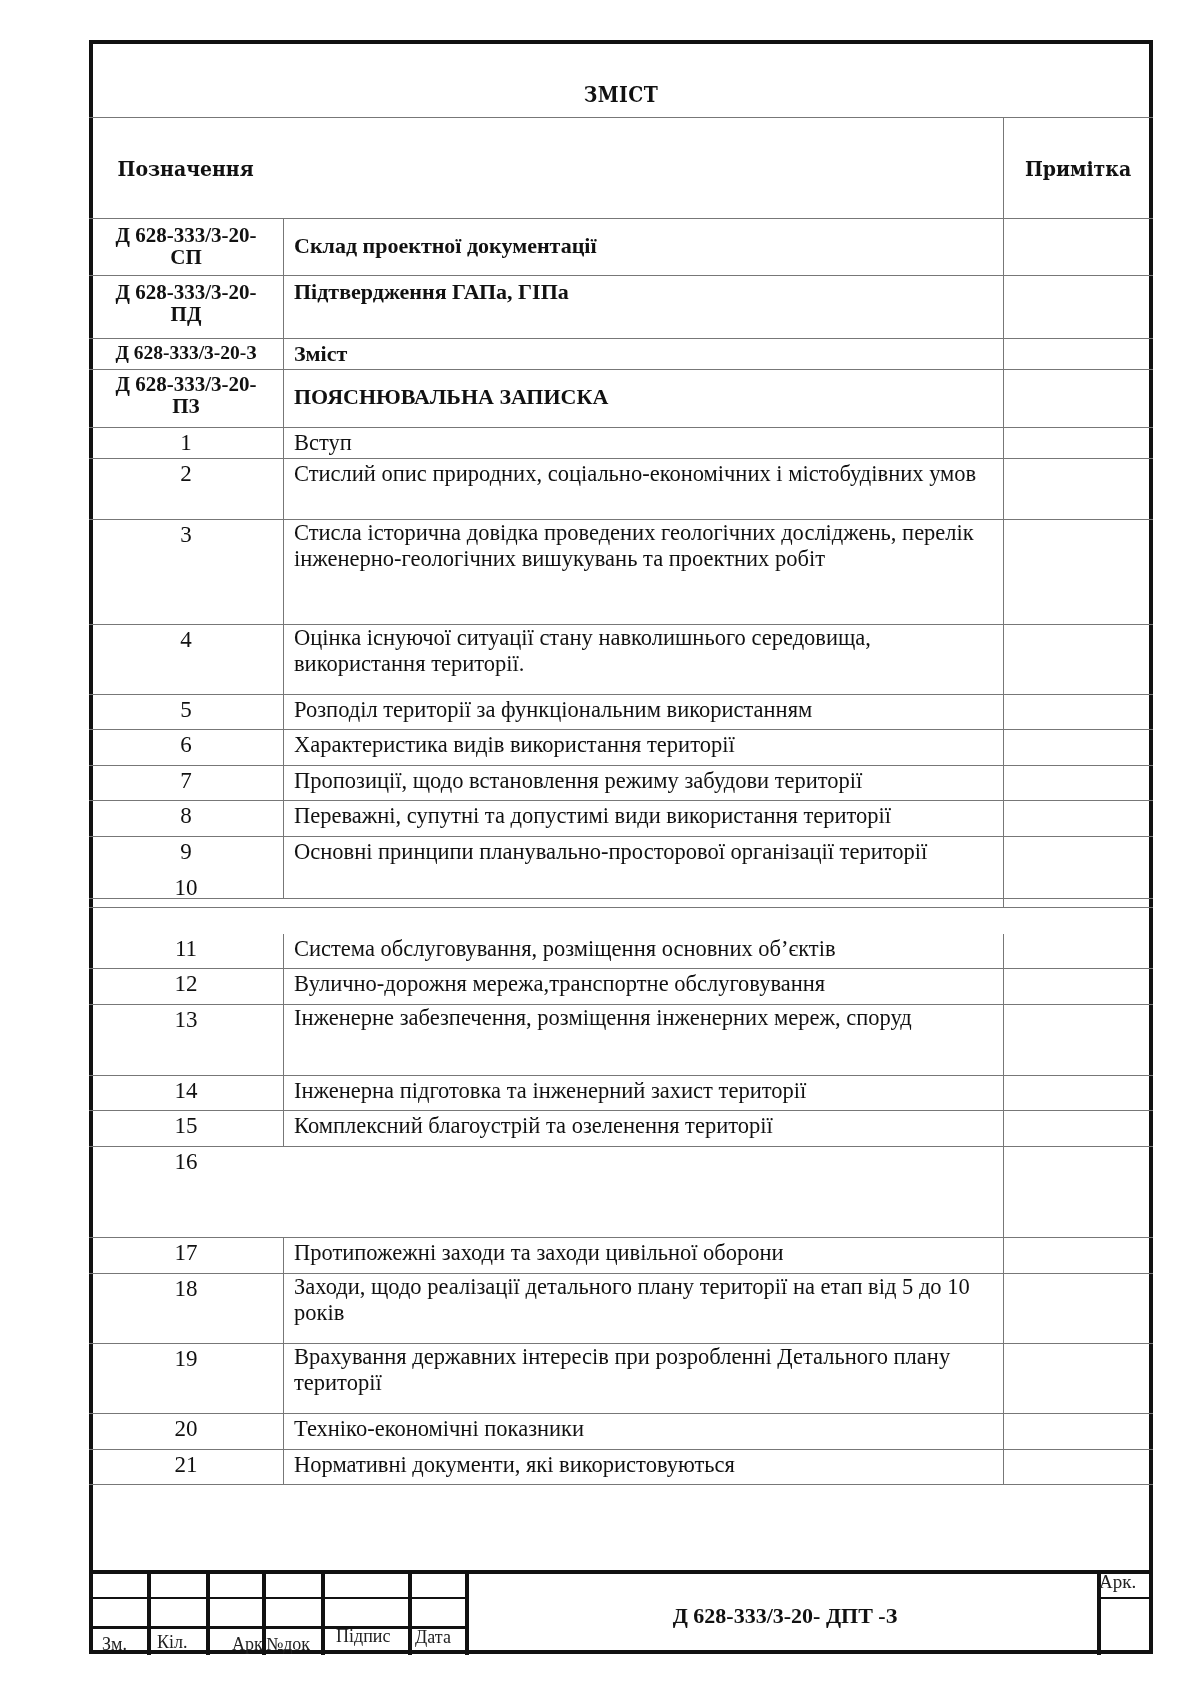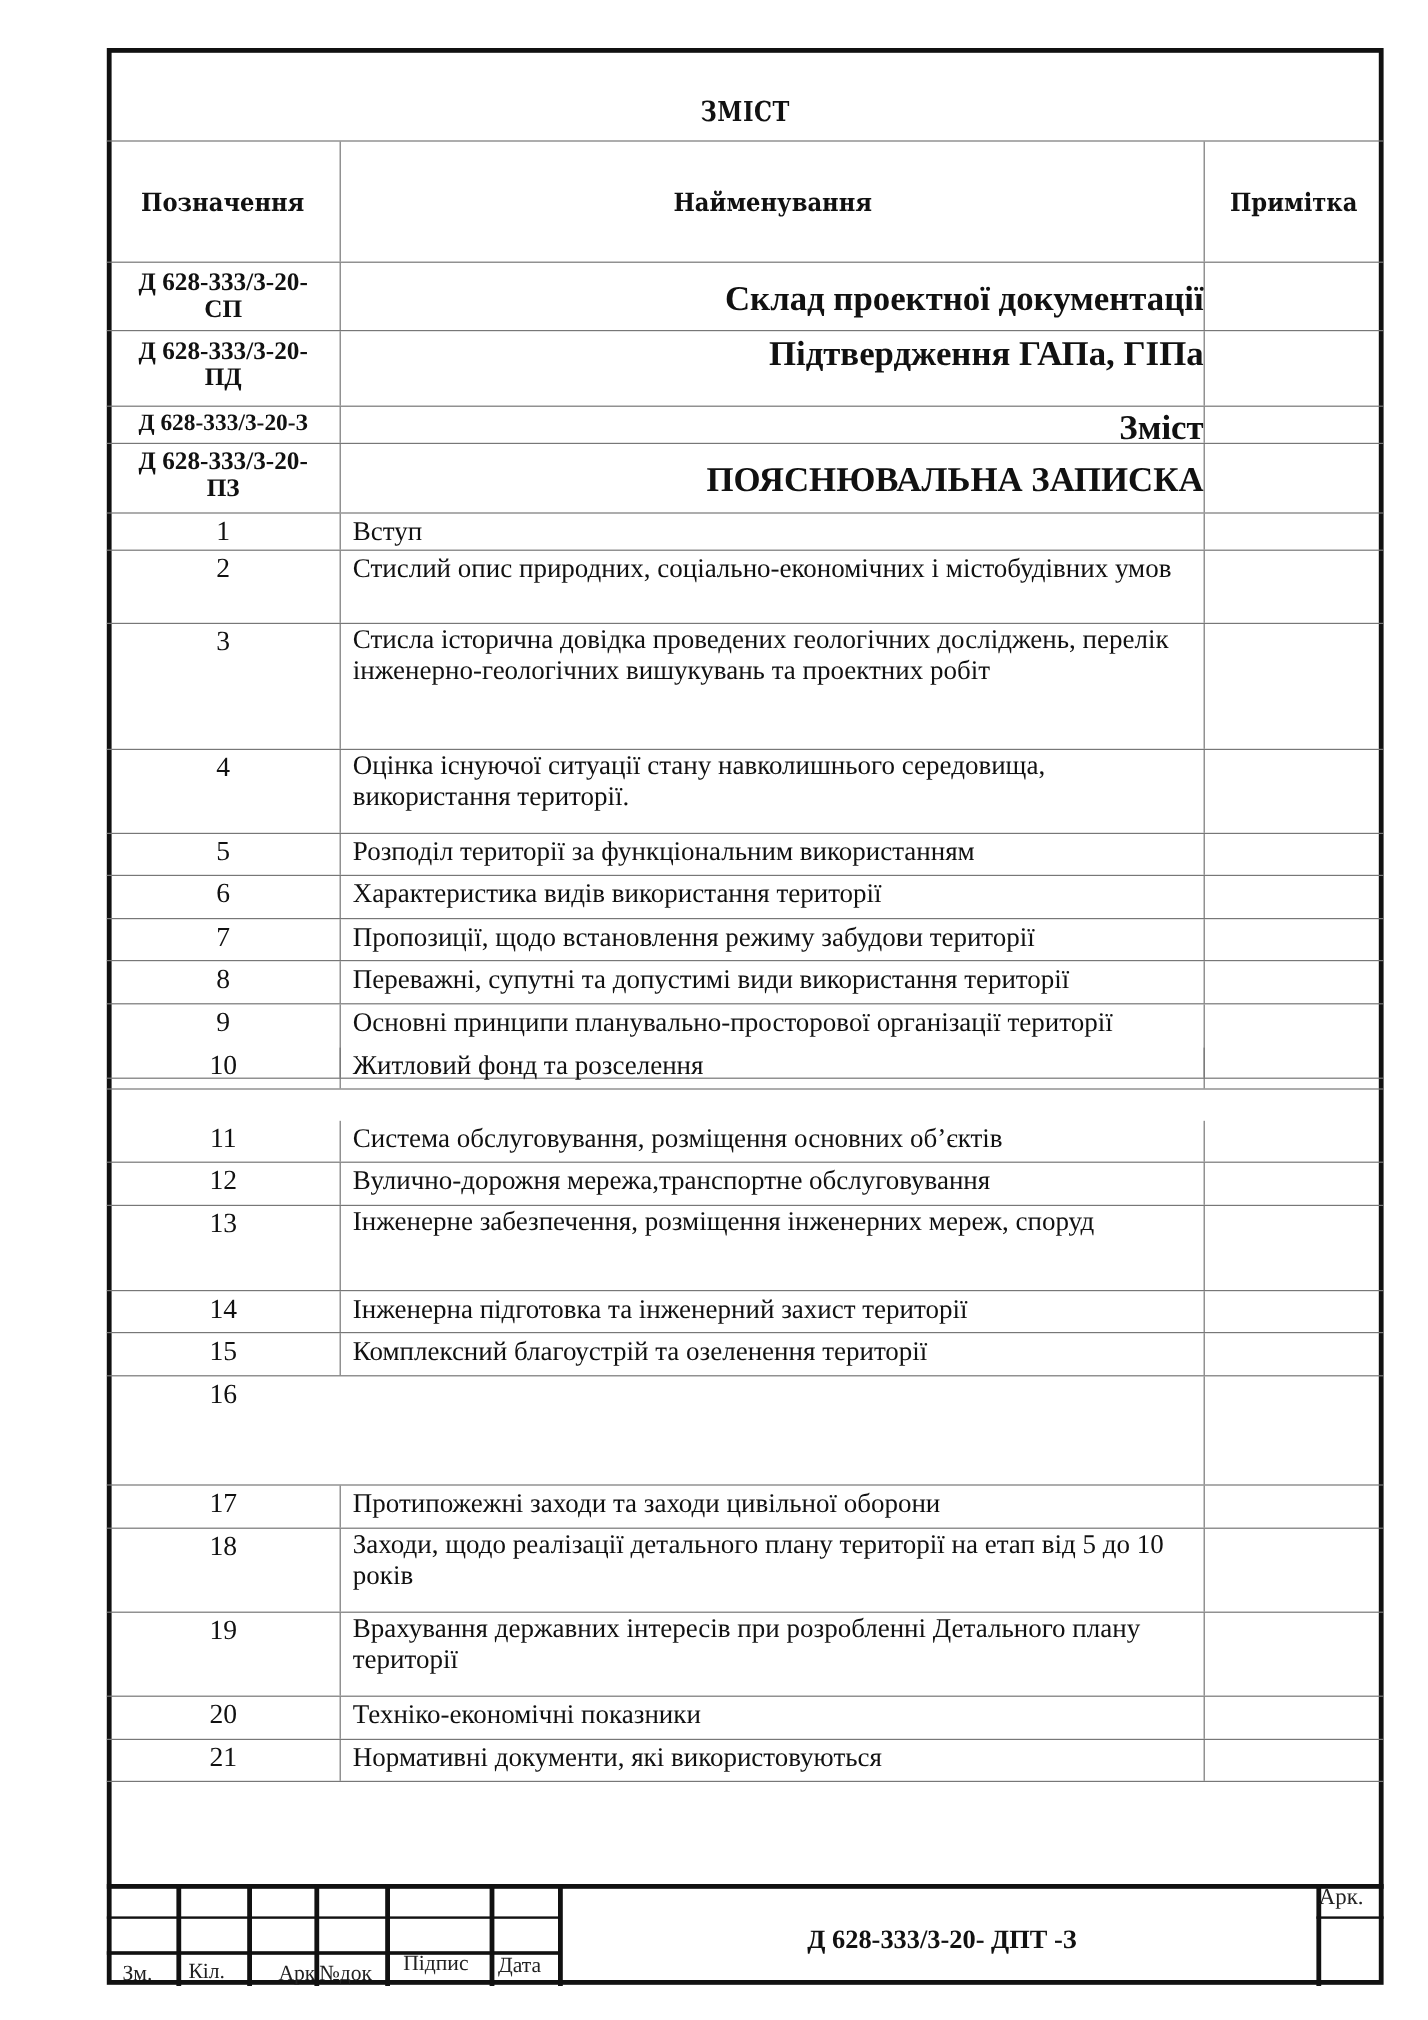--- a/index.html
+++ b/index.html
@@ -15,21 +15,21 @@
   .row.header { border-top: 1.5px solid #777; }
   .cell { position: absolute; top: 0; bottom: 0; box-sizing: border-box; }
   .c1 { left: 0; width: 194px; text-align: center; }
   .c2 { left: 194px; width: 720px; border-left: 1.5px solid #777; padding-left: 10px; }
   .c3 { left: 914px; width: 150px; border-left: 1.5px solid #777; }
   .hdr { font-family: "DejaVu Serif", serif; font-weight: bold; font-size: 21px;
          display: flex; align-items: center; justify-content: center; }
   .hdr span { display: inline-block; transform: scaleX(0.9); }
   .code { font-weight: bold; font-size: 21px; line-height: 22px; padding-top: 5px; }
   .code.single { padding-top: 3px; }
-  .bold { font-weight: bold; font-size: 29px; text-align: right; }
+  .bold { font-weight: bold; font-size: 22px; }
   .num { font-size: 23px; line-height: 25px; padding-top: 2px; }
   .txt { font-size: 22.5px; line-height: 25px; padding-top: 2px; padding-right: 8px; }
   .txt.loose { line-height: 26px; padding-top: 0; }
   .tbv { position: absolute; width: 4px; background: #111; }
   .tbh { position: absolute; height: 3px; background: #111; }
   .tblabel { position: absolute; font-size: 18px; color: #222; }
   .tbcode { position: absolute; left: 470px; top: 1575px; width: 630px; height: 82px;
             display: flex; align-items: center; justify-content: center;
             font-weight: bold; font-size: 22px; }
 </style>
@@ -38,23 +38,20 @@
 
 <div class="frame"></div>
 <div class="title">ЗМІСТ</div>
 
 <div class="tbl">
 
   <div class="row header" style="top:0; height:102px;">
     <div class="cell c1 hdr">
         <span>Позначення</span>
       </div>
-    <div class="cell c2 hdr" style="padding-left:0">
-        <span>Найменування</span>
-      </div>
     <div class="cell c3 hdr">
         <span>Примітка</span>
       </div>
   </div>
 
   <div class="row" style="top:102px; height:57px;">
     <div class="cell c1 code">
       <div>Д 628-333/3-20-</div>
         <div>СП</div>
     </div>
@@ -137,21 +134,20 @@
   </div>
 
   <div class="row" style="top:720px; height:62px;">
     <div class="cell c1 num">9</div>
     <div class="cell c2 txt">Основні принципи планувально-просторової організації території</div>
     <div class="cell c3"></div>
   </div>
 
   <div class="row" style="top:756px; height:35px;">
     <div class="cell c1 num">10</div>
-    <div class="cell c2 txt">Житловий фонд та розселення</div>
     <div class="cell c3"></div>
   </div>
 
   <div class="row" style="top:817px; height:35px;">
     <div class="cell c1 num">11</div>
     <div class="cell c2 txt">Система обслуговування, розміщення основних об’єктів</div>
     <div class="cell c3"></div>
   </div>
 
   <div class="row" style="top:852px; height:36px;">

